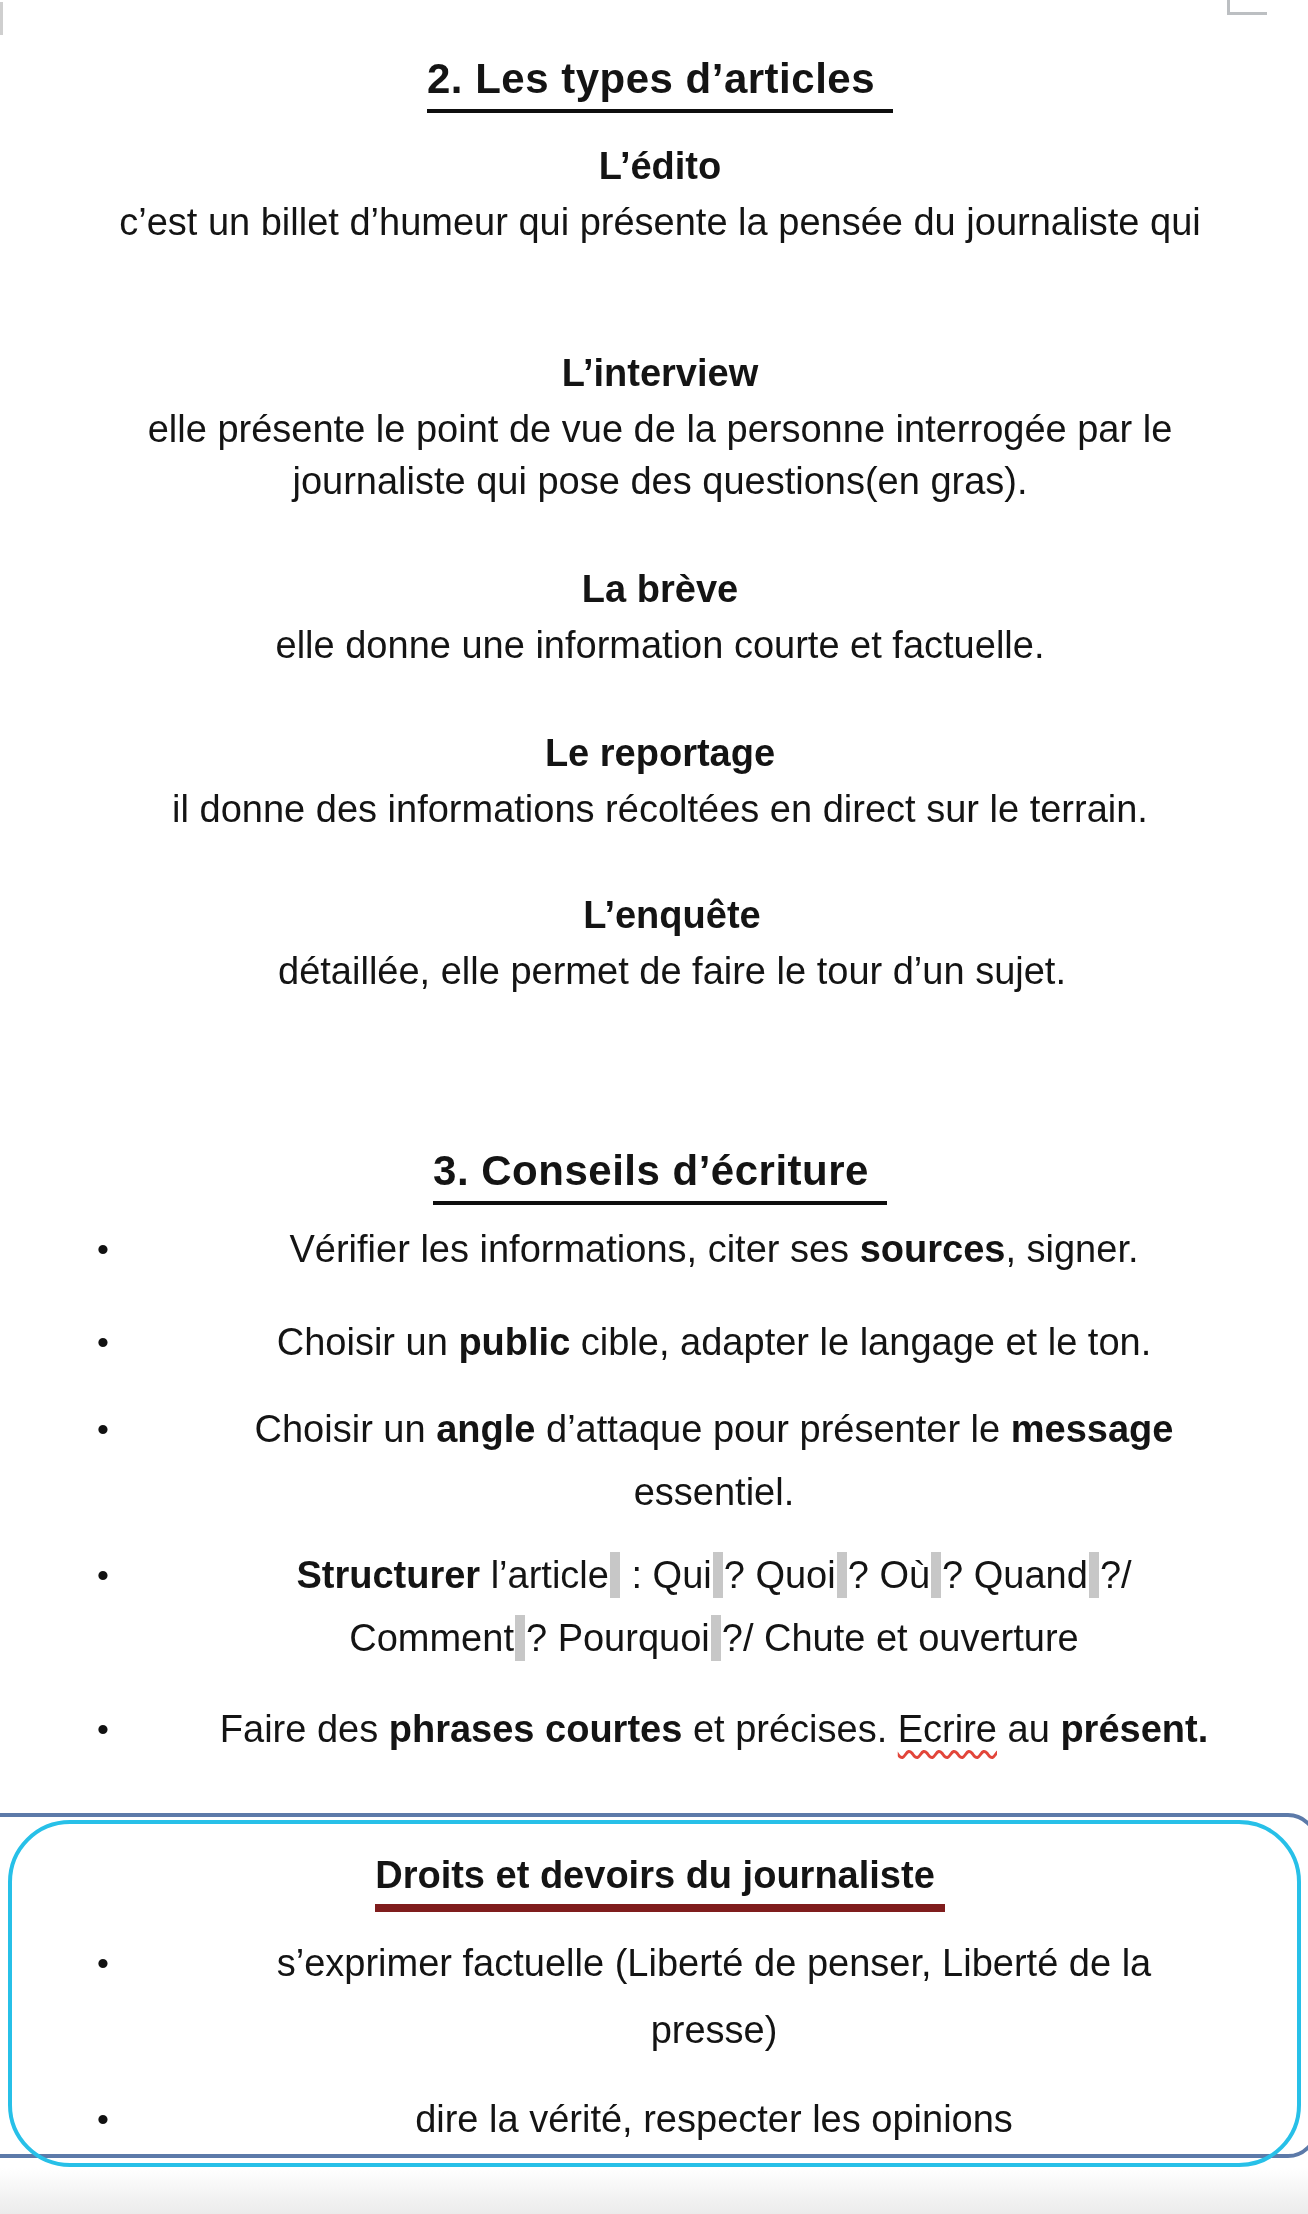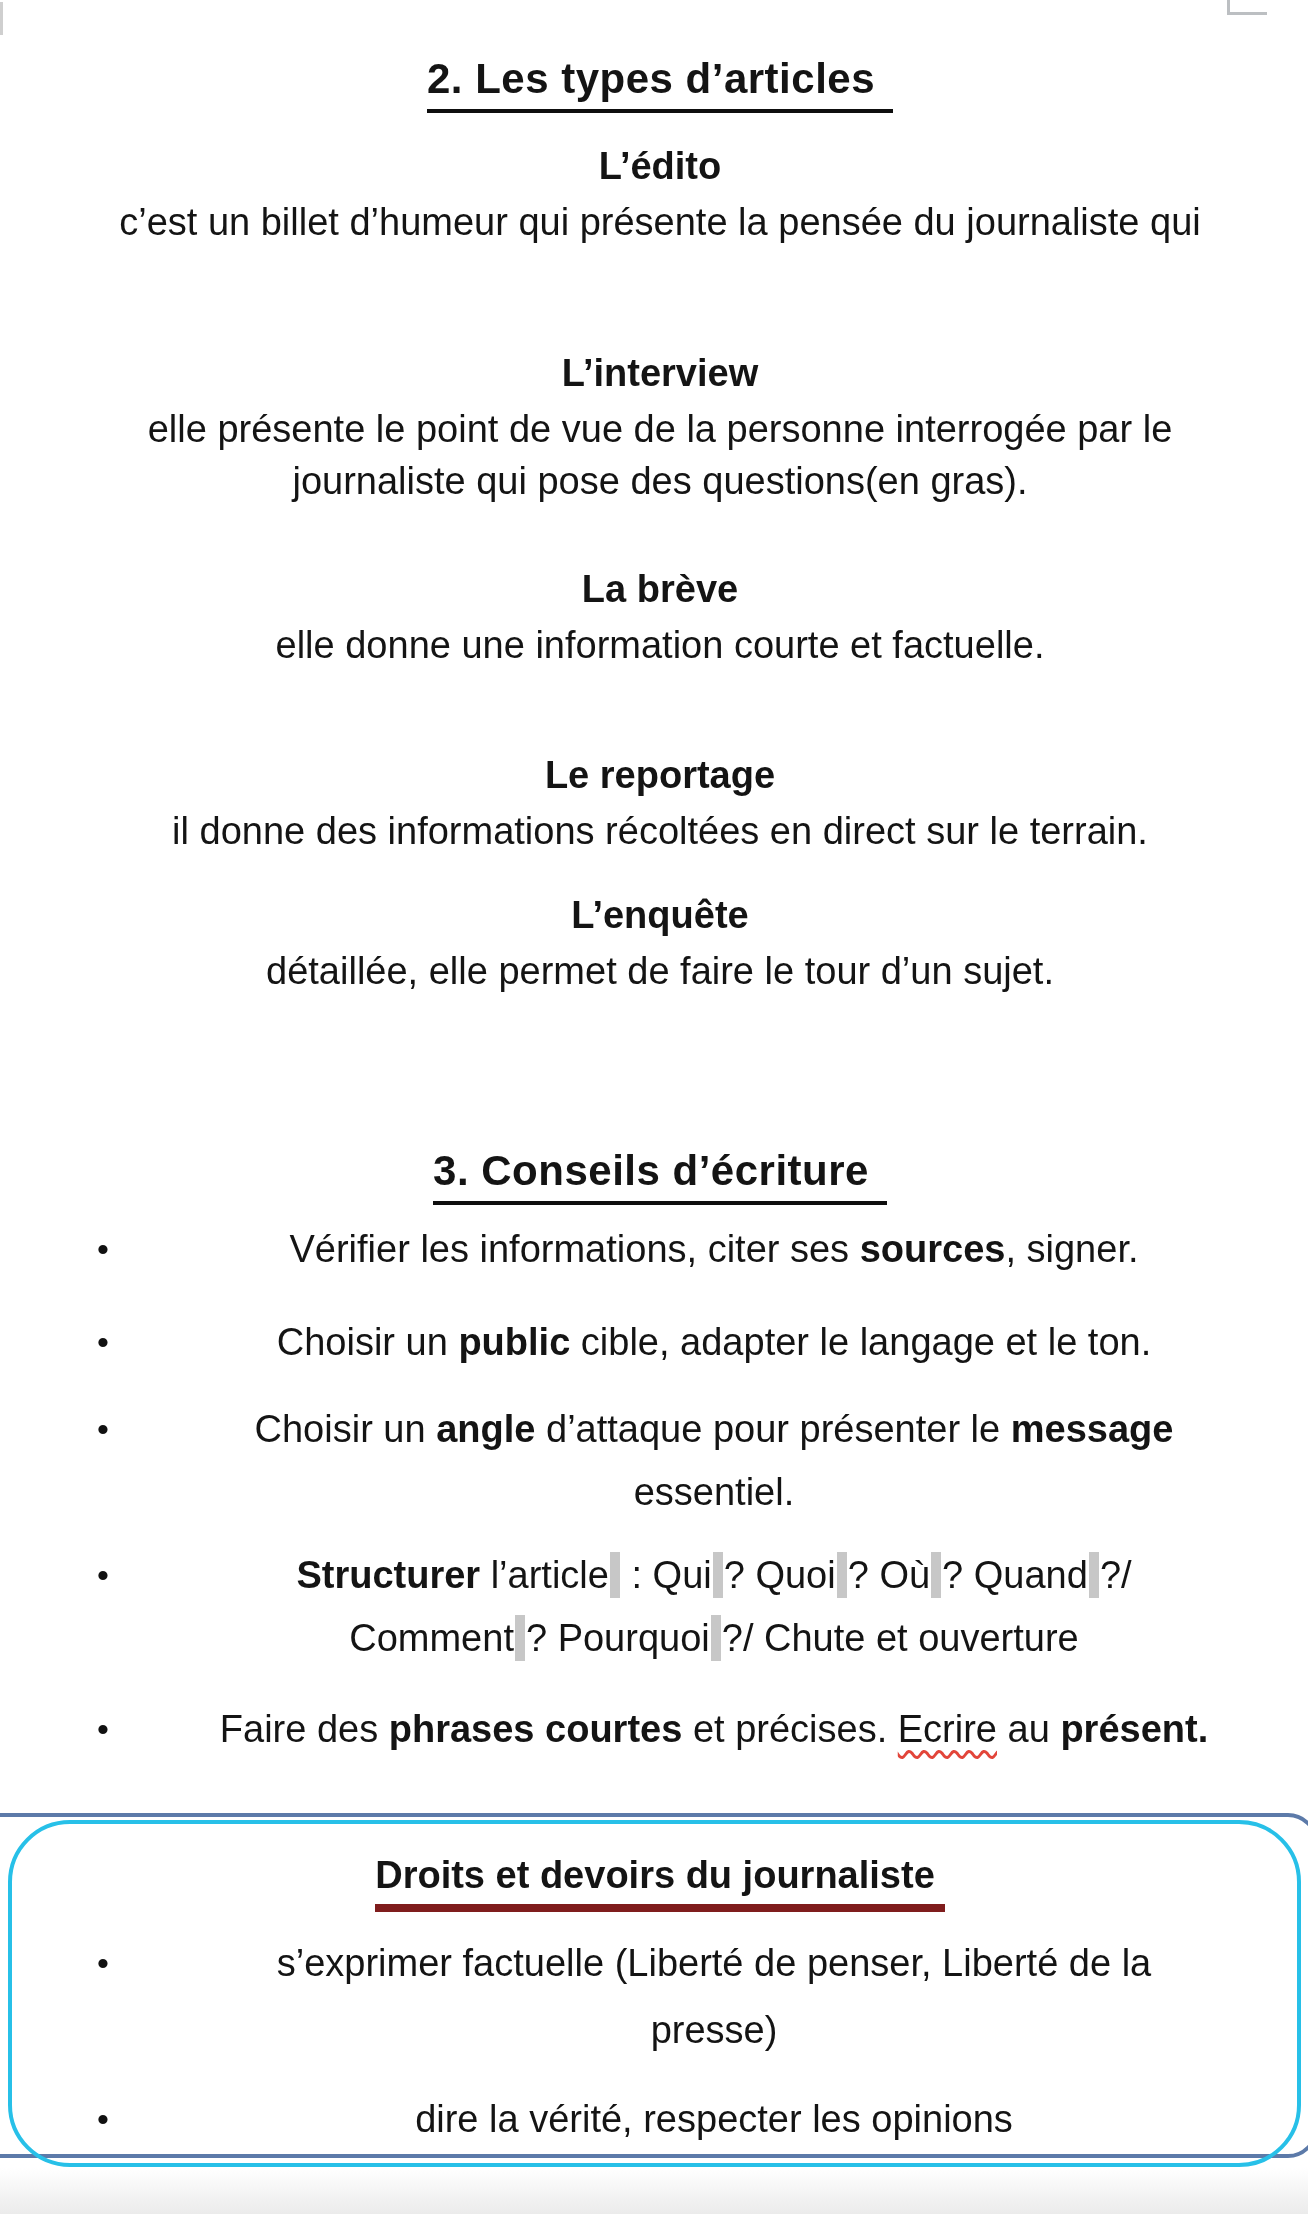--- a/index.html
+++ b/index.html
@@ -97,26 +97,26 @@
 <div class="abs section" style="top:350px;">
   <div class="subhead">L’interview</div>
   <div class="para"><span>elle présente le point de vue de la personne interrogée par le</span><br><span>journaliste qui pose des questions(en gras).</span></div>
 </div>
 
 <div class="abs section" style="top:566px;">
   <div class="subhead">La brève</div>
   <div class="para"><span>elle donne une information courte et factuelle.</span></div>
 </div>
 
-<div class="abs section" style="top:752px;">
+<div class="abs section" style="top:730px;">
   <div class="subhead">Le reportage</div>
   <div class="para"><span>il donne des informations récoltées en direct sur le terrain.</span></div>
 </div>
 
-<div class="abs section" style="top:892px;">
+<div class="abs section" style="top:892px;margin-left:12px;">
   <div class="subhead">L’enquête</div>
   <div class="para"><span>détaillée, elle permet de faire le tour d’un sujet.</span></div>
 </div>
 
 <div class="abs section" style="top:1147px;">
   <span class="doc-title">3. Conseils d’écriture</span>
 </div>
 
 <div class="abs bullet-item" style="top:1218px;">
   <span class="dot">•</span>

